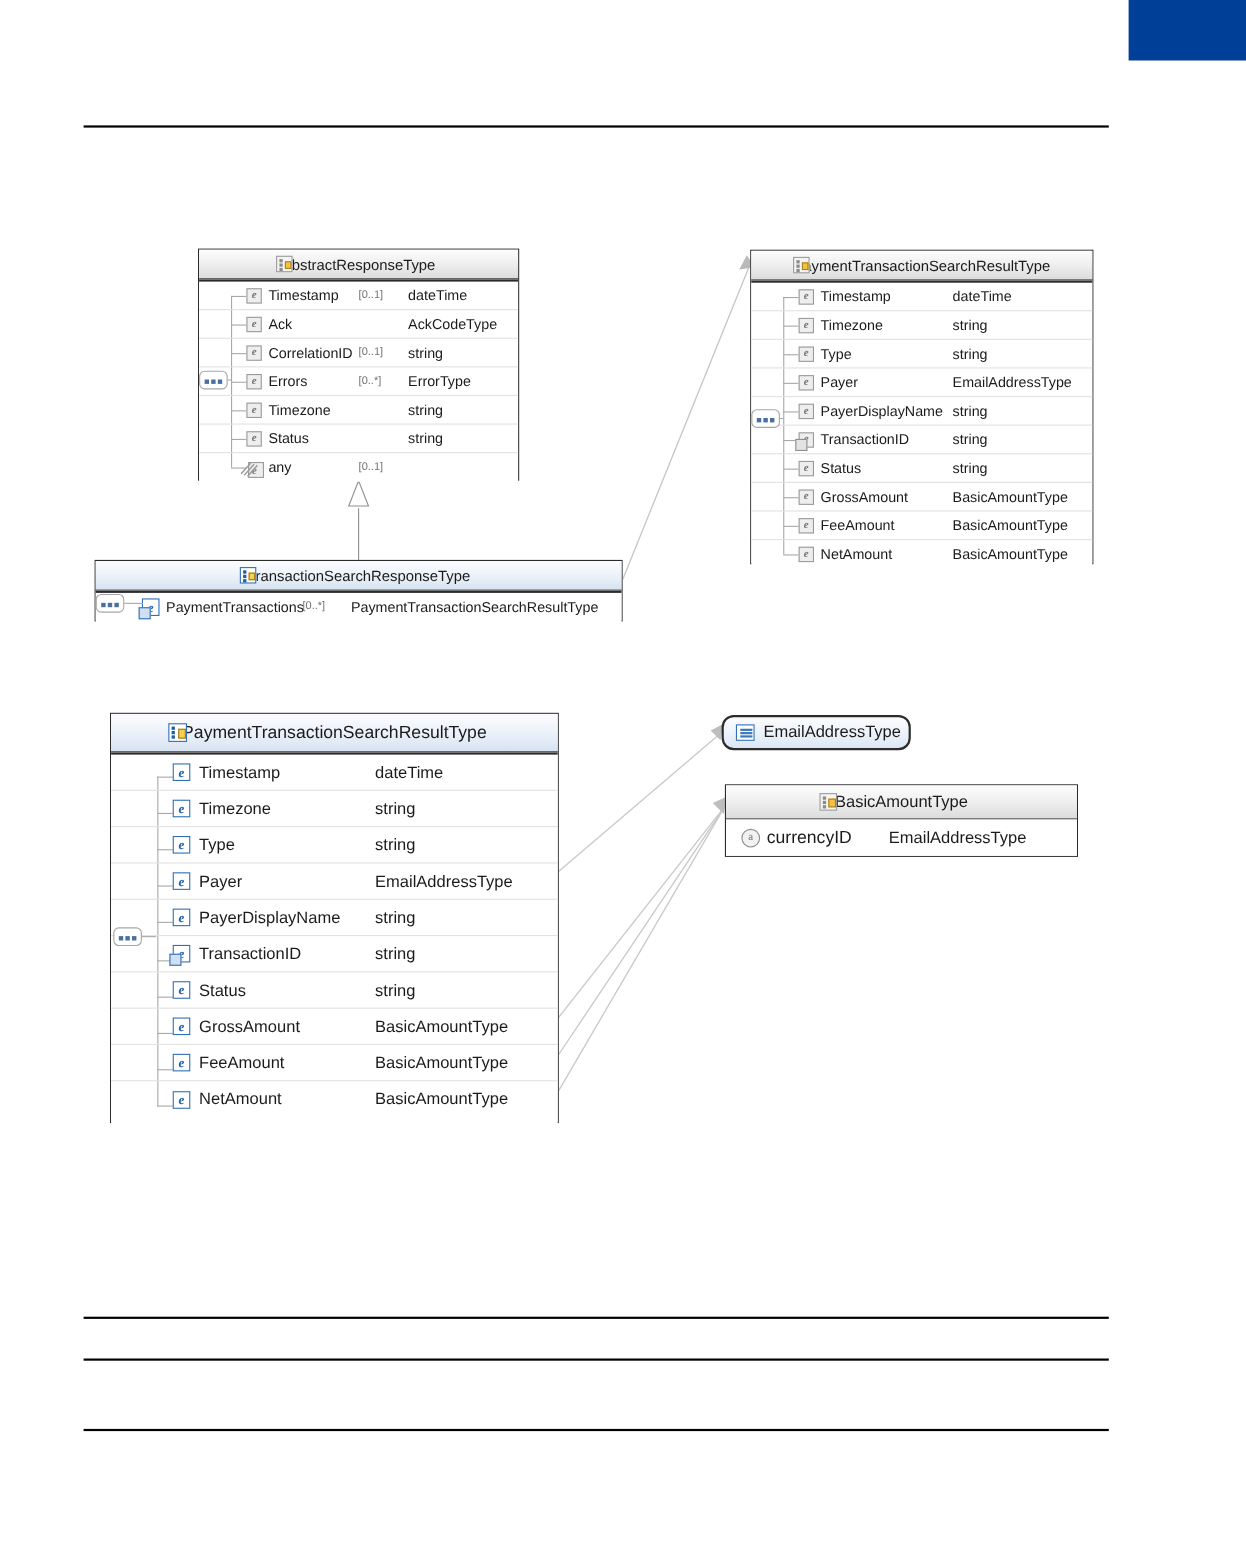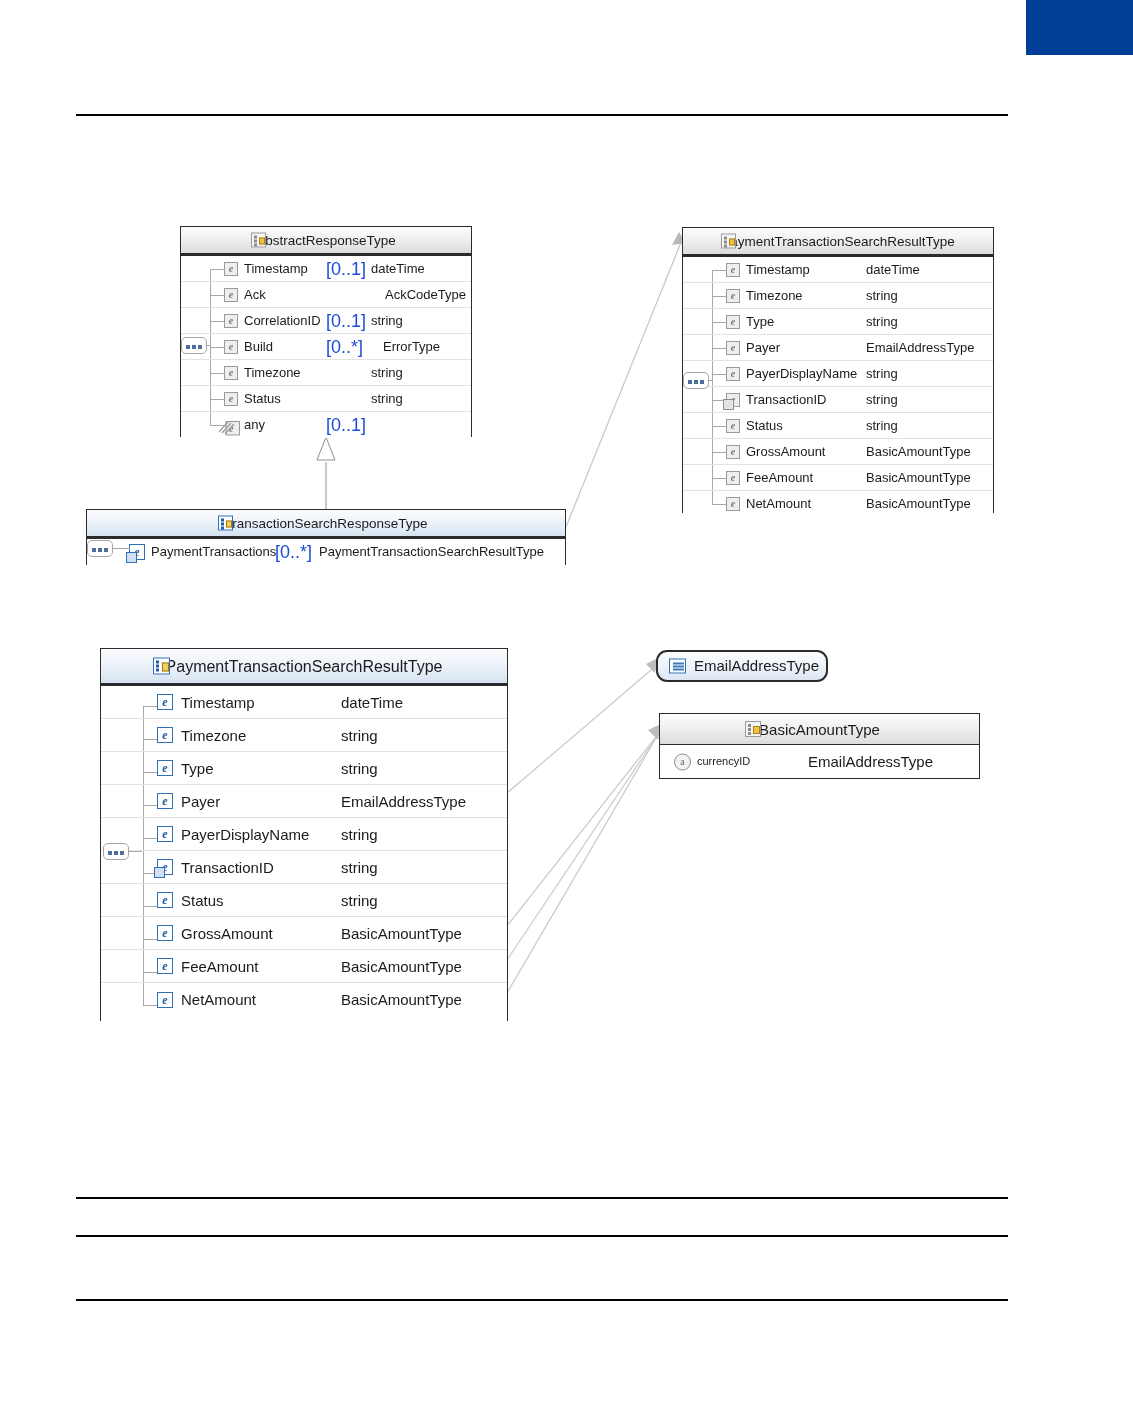--- a/index.html
+++ b/index.html
@@ -46,21 +46,21 @@
   .row{
     position:relative;
     height:26px;
     line-height:26px;
     border-bottom:1px solid #e2e2e2;
     white-space:nowrap;
     box-sizing:border-box;
   }
   .row:last-child{border-bottom:none;}
   .row .name{position:absolute;font-size:13px;color:#1b1b1b;}
-  .row .card{position:absolute;font-size:18px;color:#1d4ed8;}
+  .row .card{position:absolute;font-size:10px;color:#737373;}
   .row .type{position:absolute;font-size:13px;color:#1b1b1b;}
 
   
   .ico{
     position:absolute;top:50%;transform:translateY(-50%);
     width:14px;height:14px;box-sizing:border-box;
     font-size:10px;line-height:12px;text-align:center;
     font-family:"Liberation Serif","DejaVu Serif",serif;
   }
   .ico-e-grey{border:1px solid #9a9a9a;background:#eeeeee;color:#777777;font-style:italic;font-weight:bold;}
@@ -171,33 +171,33 @@
       <div class="row">
         <span class="ico ico-e-grey" style="left:43px;">e</span>
         <span class="name" style="left:63px;">Timestamp</span>
         <span class="card" style="left:145px;">[0..1]</span>
         <span class="type" style="left:190px;">dateTime</span>
       </div>
       <div class="row">
         <span class="ico ico-e-grey" style="left:43px;">e</span>
         <span class="name" style="left:63px;">Ack</span>
         <span class="card" style="left:145px;"></span>
-        <span class="type" style="left:204px;text-align:center;">AckCodeType</span>
+        <span class="type" style="left:190px;text-align:center;">AckCodeType</span>
       </div>
       <div class="row">
         <span class="ico ico-e-grey" style="left:43px;">e</span>
         <span class="name" style="left:63px;">CorrelationID</span>
         <span class="card" style="left:145px;">[0..1]</span>
         <span class="type" style="left:190px;">string</span>
       </div>
       <div class="row">
         <span class="ico ico-e-grey" style="left:43px;">e</span>
-        <span class="name" style="left:63px;">Build</span>
+        <span class="name" style="left:63px;">Errors</span>
         <span class="card" style="left:145px;">[0..*]</span>
-        <span class="type" style="left:202px;">ErrorType</span>
+        <span class="type" style="left:190px;">ErrorType</span>
       </div>
       <div class="row">
         <span class="ico ico-e-grey" style="left:43px;">e</span>
         <span class="name" style="left:63px;">Timezone</span>
         <span class="card" style="left:145px;"></span>
         <span class="type" style="left:190px;">string</span>
       </div>
       <div class="row">
         <span class="ico ico-e-grey" style="left:43px;">e</span>
         <span class="name" style="left:63px;">Status</span>
@@ -446,19 +446,19 @@
           <i class="d1"></i>
           <i class="d2"></i>
           <i class="d3"></i>
           <i class="bar" style="left:7px;top:4px;width:7px;height:8px;"></i>
         </span>
       <span class="xsd-title-inner">BasicAmountType</span>
     </div>
     <div class="xsd-body" style="height:33px;">
       <div class="row" style="height:33px;line-height:33px;border-bottom:none;">
         <span class="ico-a" style="left:14px;">a</span>
-        <span class="name" style="left:37px;font-size:11px;">currencyID</span>
+        <span class="name" style="left:37px;font-size:16px;">currencyID</span>
         <span class="type" style="left:148px;font-size:15px;">EmailAddressType</span>
       </div>
     </div>
   </div>
 
 </div>
 
 </body></html>

